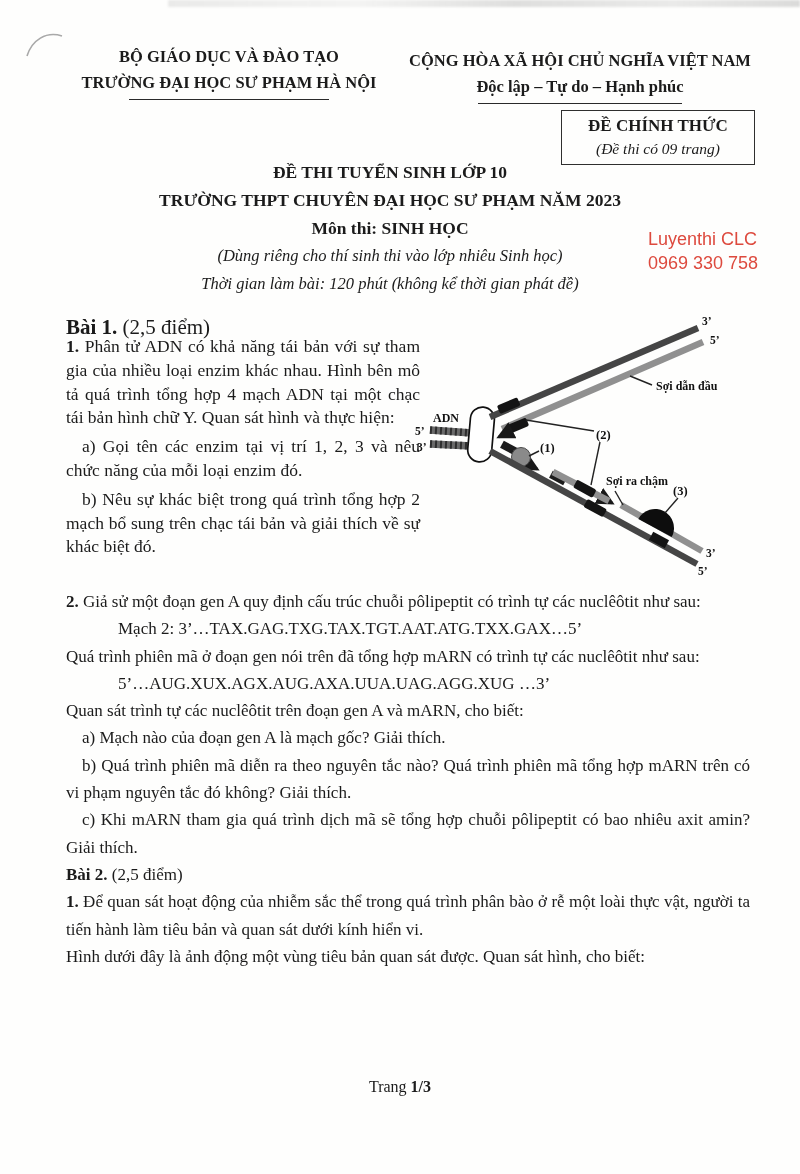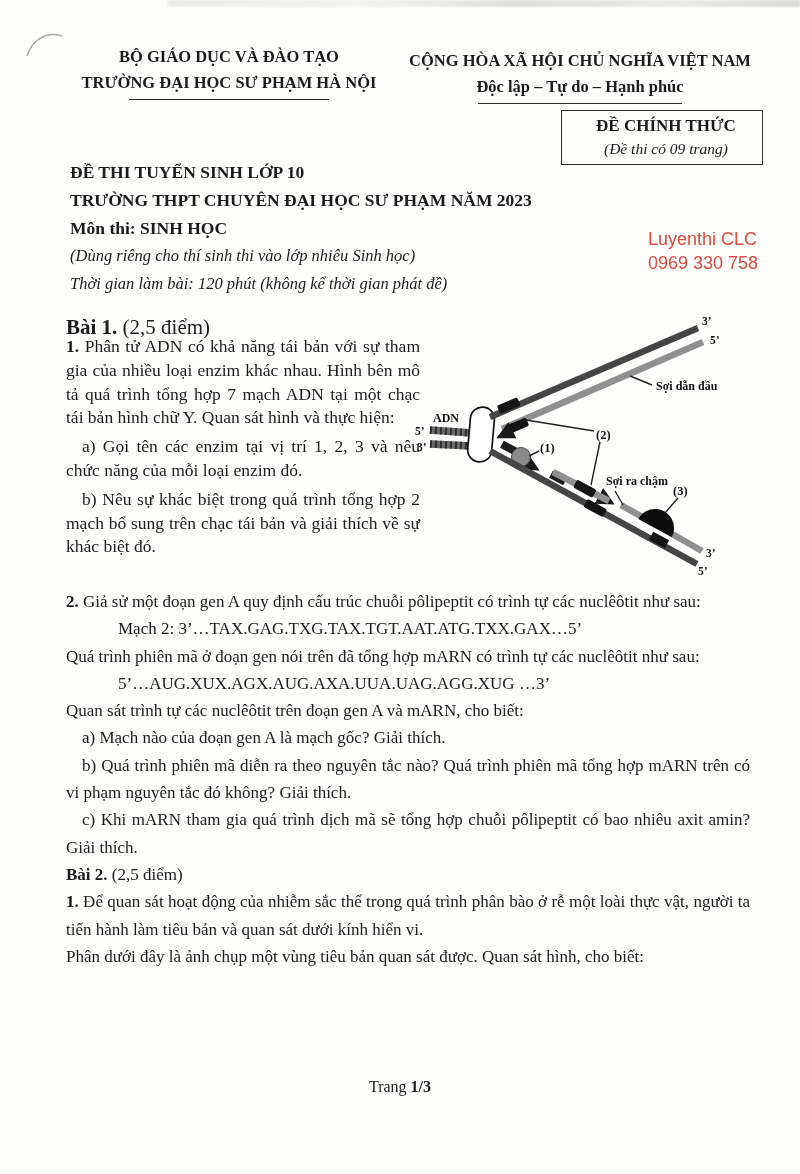--- a/index.html
+++ b/index.html
@@ -16,25 +16,25 @@
   .pencil{position:absolute;left:22px;top:26px;}
   
   .hdr-left{position:absolute;left:68px;top:44px;width:322px;text-align:center;
     font-weight:bold;font-size:16.5px;line-height:26px;}
   .hdr-right{position:absolute;left:408px;top:48px;width:344px;text-align:center;
     font-weight:bold;font-size:16.5px;line-height:26px;}
   .rule{height:0;border-top:1.6px solid #2a2a2a;margin:3px auto 0 auto;}
   .rule-left{width:200px;}
   .rule-right{width:204px;}
   .stamp{position:absolute;left:561px;top:110px;width:184px;
-    border:1.7px solid #2f2f2f;text-align:center;padding:3px 4px 5px 12px;background:#fefefd;}
+    border:1.7px solid #2f2f2f;text-align:center;padding:3px 4px 5px 4px;background:#fefefd;}
   .stamp-title{font-weight:bold;font-size:17px;line-height:24px;}
   .stamp-sub{font-style:italic;font-size:15.5px;line-height:21px;}
   
-  .title-block{position:absolute;left:70px;top:158px;width:640px;}
+  .title-block{position:absolute;left:70px;top:158px;width:640px;text-align:center;}
   .t-bold{font-weight:bold;font-size:17.5px;line-height:28px;}
   .t-italic{font-style:italic;font-size:16.5px;line-height:28px;}
   .watermark{position:absolute;left:628px;top:227px;width:160px;
     font-family:"Liberation Sans","DejaVu Sans",sans-serif;
     font-size:18px;line-height:24px;}
   
   .bai1-head{position:absolute;left:66px;top:307px;font-size:21px;margin-top:8px;}
   .colL{position:absolute;left:66px;top:335px;width:354px;font-size:17.5px;
     line-height:23.8px;text-align:justify;}
   .colL p{margin:0;}
@@ -88,21 +88,21 @@
   <div class="watermark" style="color:#dd4a3e;margin-left:20px;">
     <div>Luyenthi CLC</div>
     <div>0969 330 758</div>
   </div>
 
   <div class="bai1-head">
     <span class="b">Bài 1.</span><span> (2,5 điểm)</span>
   </div>
 
   <div class="colL">
-    <p><span class="b">1.</span><span> Phân tử ADN có khả năng tái bản với sự tham gia của nhiều loại enzim khác nhau. Hình bên mô tả quá trình tổng hợp 7 mạch ADN tại một chạc tái bản hình chữ Y. Quan sát hình và thực hiện:</span></p>
+    <p><span class="b">1.</span><span> Phân tử ADN có khả năng tái bản với sự tham gia của nhiều loại enzim khác nhau. Hình bên mô tả quá trình tổng hợp 4 mạch ADN tại một chạc tái bản hình chữ Y. Quan sát hình và thực hiện:</span></p>
     <p class="ind">a) Gọi tên các enzim tại vị trí  1, 2, 3 và nêu chức năng của mỗi loại enzim đó.</p>
     <p class="ind">b) Nêu sự khác biệt trong quá trình tổng hợp 2 mạch bổ sung trên chạc tái bản và giải thích về  sự khác biệt đó.</p>
   </div>
 
   <svg class="diagram" viewBox="0 0 380 278">
     <defs>
       <marker id="ah" markerWidth="7" markerHeight="7" refX="5" refY="3" orient="auto">
         <path d="M0,0 L6,3 L0,6 Z" fill="#191919"></path>
       </marker>
     </defs>
@@ -166,20 +166,20 @@
     <p><span class="b">2.</span><span> Giả sử một đoạn gen A quy định cấu trúc chuỗi pôlipeptit có trình tự các nuclêôtit như sau:</span></p>
     <p class="seq">Mạch 2: 3’…TAX.GAG.TXG.TAX.TGT.AAT.ATG.TXX.GAX…5’</p>
     <p>Quá trình phiên mã ở đoạn gen nói trên đã tổng hợp mARN có trình tự các nuclêôtit như sau:</p>
     <p class="seq">5’…AUG.XUX.AGX.AUG.AXA.UUA.UAG.AGG.XUG …3’</p>
     <p>Quan sát trình tự các nuclêôtit trên đoạn gen A và mARN, cho biết:</p>
     <p class="ind">a) Mạch nào của đoạn gen A là mạch gốc? Giải thích.</p>
     <p class="ind">b) Quá trình phiên mã diễn ra theo nguyên tắc nào? Quá trình phiên mã tổng hợp mARN trên có vi phạm nguyên tắc đó không? Giải thích.</p>
     <p class="ind">c) Khi mARN tham gia quá trình dịch mã sẽ tổng hợp chuỗi pôlipeptit có bao nhiêu axit amin? Giải thích.</p>
     <p><span class="b">Bài 2.</span><span> (2,5 điểm)</span></p>
     <p><span class="b">1.</span><span> Để quan sát hoạt động của nhiễm sắc thể trong quá trình phân bào ở rễ một loài thực vật, người ta tiến hành làm tiêu bản và quan sát dưới kính hiển vi.</span></p>
-    <p>Phân dưới đây là ảnh chụp một vùng tiêu bản quan sát được. Quan sát hình, cho biết:</p>
+    <p>Hình dưới đây là ảnh động một vùng tiêu bản quan sát được. Quan sát hình, cho biết:</p>
   </div>
 
   <div class="footer">
     <span>Trang </span><span class="b">1/3</span>
   </div>
 
 </div>
 
 </body></html>

